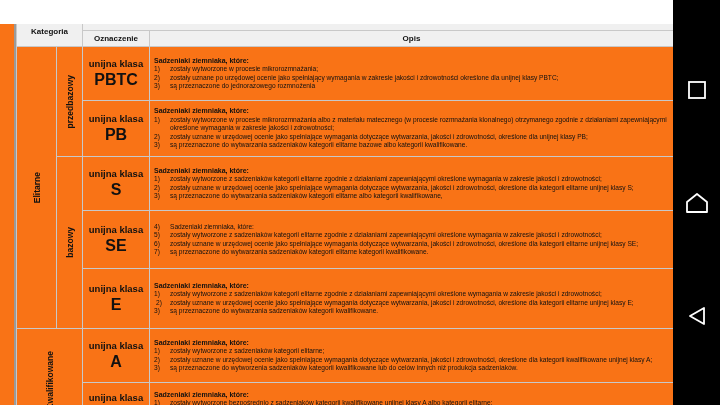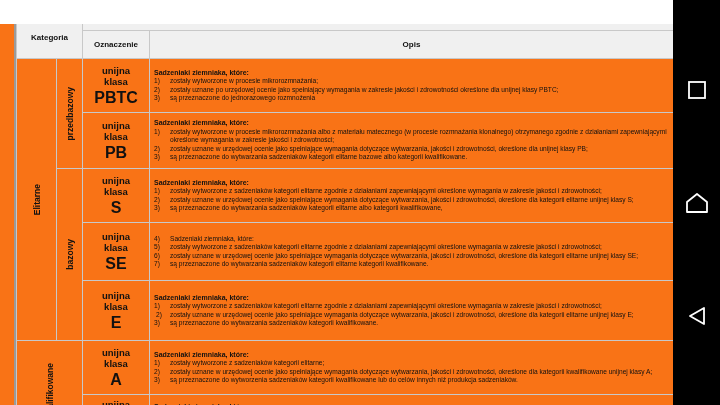--- a/index.html
+++ b/index.html
@@ -6,25 +6,25 @@
   html, body { width: 720px; height: 405px; overflow: hidden; background: #ffffff; }
   body { position: relative; font-family: "Liberation Sans", sans-serif; color: #111; }
 
   .viewport { position: absolute; left: 0; top: 0; width: 673px; height: 405px; background: #f97316; overflow: hidden; margin-top: 24px; }
   .page-edge { position: absolute; left: 14px; top: 0; width: 2px; height: 405px; background: #9a9a9a; }
 
   table.grid { position: absolute; left: 16px; top: -8px; border-collapse: collapse; table-layout: fixed; width: 657px; }
   table.grid td, table.grid th { border: 1px solid #c8c8c8; vertical-align: middle; }
   th { background: #f0f0f0; font-weight: bold; font-size: 8px; text-align: center; height: 12px; }
   .hdr-top { height: 14px; }
-  .hdr-sub { height: 28px; }
+  .hdr-sub { height: 16px; }
 
   .vert { writing-mode: vertical-rl; transform: rotate(180deg); font-size: 8.5px; font-weight: bold; text-align: center; margin: 0 auto; }
 
-  .class-cell { text-align: center; padding: 2px 6px; }
+  .class-cell { text-align: center; padding: 2px 0; }
   .class-prefix { display: block; font-size: 9.5px; font-weight: bold; }
   .class-code { display: block; font-size: 16px; font-weight: bold; margin-top: 2px; }
 
   .desc { padding: 2px 4px 2px 4px; font-size: 6.6px; line-height: 8.4px; }
   .desc-title { font-weight: bold; font-size: 7px; }
   .item { display: flex; }
   .item .num { width: 16px; flex: 0 0 16px; }
   .item .txt { flex: 1; }
   .item.indent .num { padding-left: 2px; }
   .item.plain .txt { font-weight: normal; }

